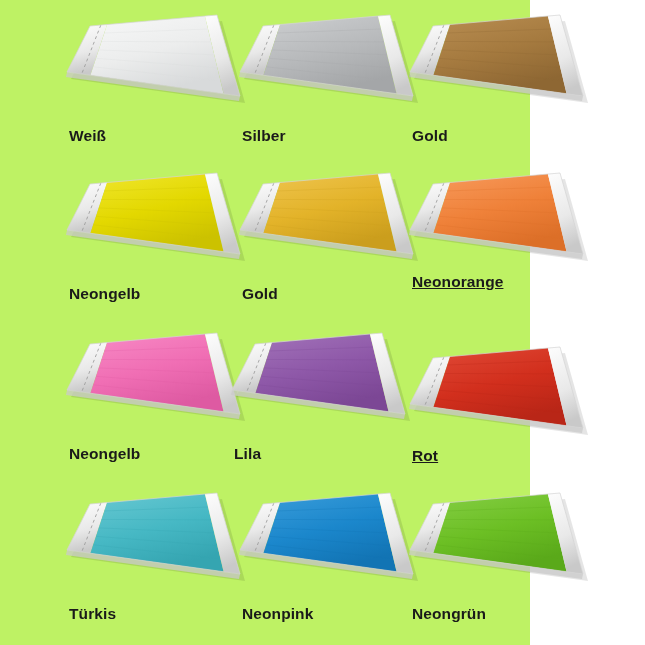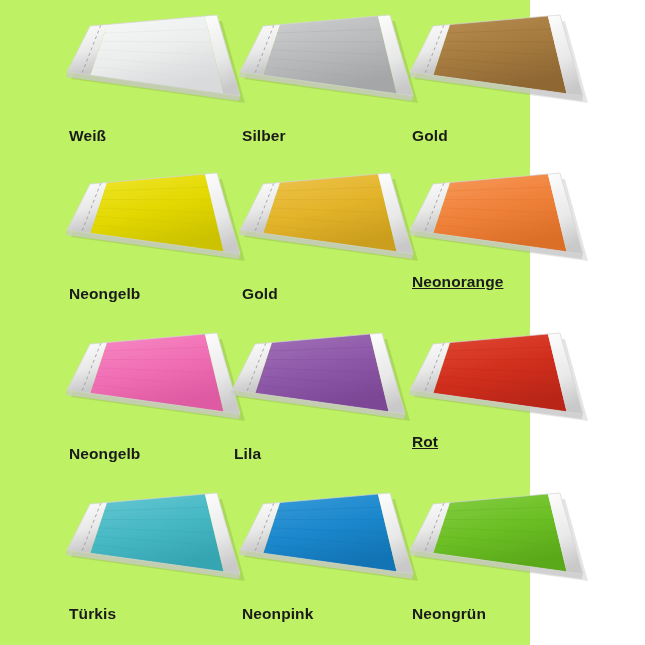--- a/index.html
+++ b/index.html
@@ -301,21 +301,21 @@
           <line x1="41.0" y1="48.3" x2="162.4" y2="57.8" stroke="#7c4795" stroke-width="0.8" opacity="0.33"></line>
           <line x1="38.2" y1="56.8" x2="165.5" y2="70.8" stroke="#7c4795" stroke-width="0.8" opacity="0.33"></line>
           <polygon points="149.9,6.0 162.0,5.0 185.0,86.0 168.6,83.7" fill="url(#stripsw7)"></polygon>
           <polygon points="12.0,62.0 185.0,86.0 184.0,91.0 11.0,67.0" fill="#c9c9c9" opacity="0.75"></polygon>
           <line x1="45.8" y1="15.1" x2="26.7" y2="64.0" stroke="#9a9a9a" stroke-width="1" stroke-dasharray="3 3" opacity="0.85"></line>
           <polygon points="35.0,16.0 162.0,5.0 185.0,86.0 12.0,62.0" fill="none" stroke="#d4d4d4" stroke-width="0.7"></polygon>
         </svg>
       </div>
       <div class="swatch-label label-low">Lila</div>
     </div>
-    <div class="swatch-cell" style="left: 398px; top: 328px;">
+    <div class="swatch-cell" style="left: 398px; top: 342px;">
       <div class="sheet-stage">
         <svg class="sheet-svg" viewBox="0 0 215 120" xmlns="http://www.w3.org/2000/svg">
           <defs>
             <linearGradient id="facesw8" x1="0" y1="0" x2="0.45" y2="1">
               <stop offset="0%" stop-color="#e04a37"></stop>
               <stop offset="55%" stop-color="#d22f1d"></stop>
               <stop offset="100%" stop-color="#b92617"></stop>
             </linearGradient>
             <linearGradient id="stripsw8" x1="0" y1="0" x2="0.2" y2="1">
               <stop offset="0%" stop-color="#fdfdfd"></stop>

